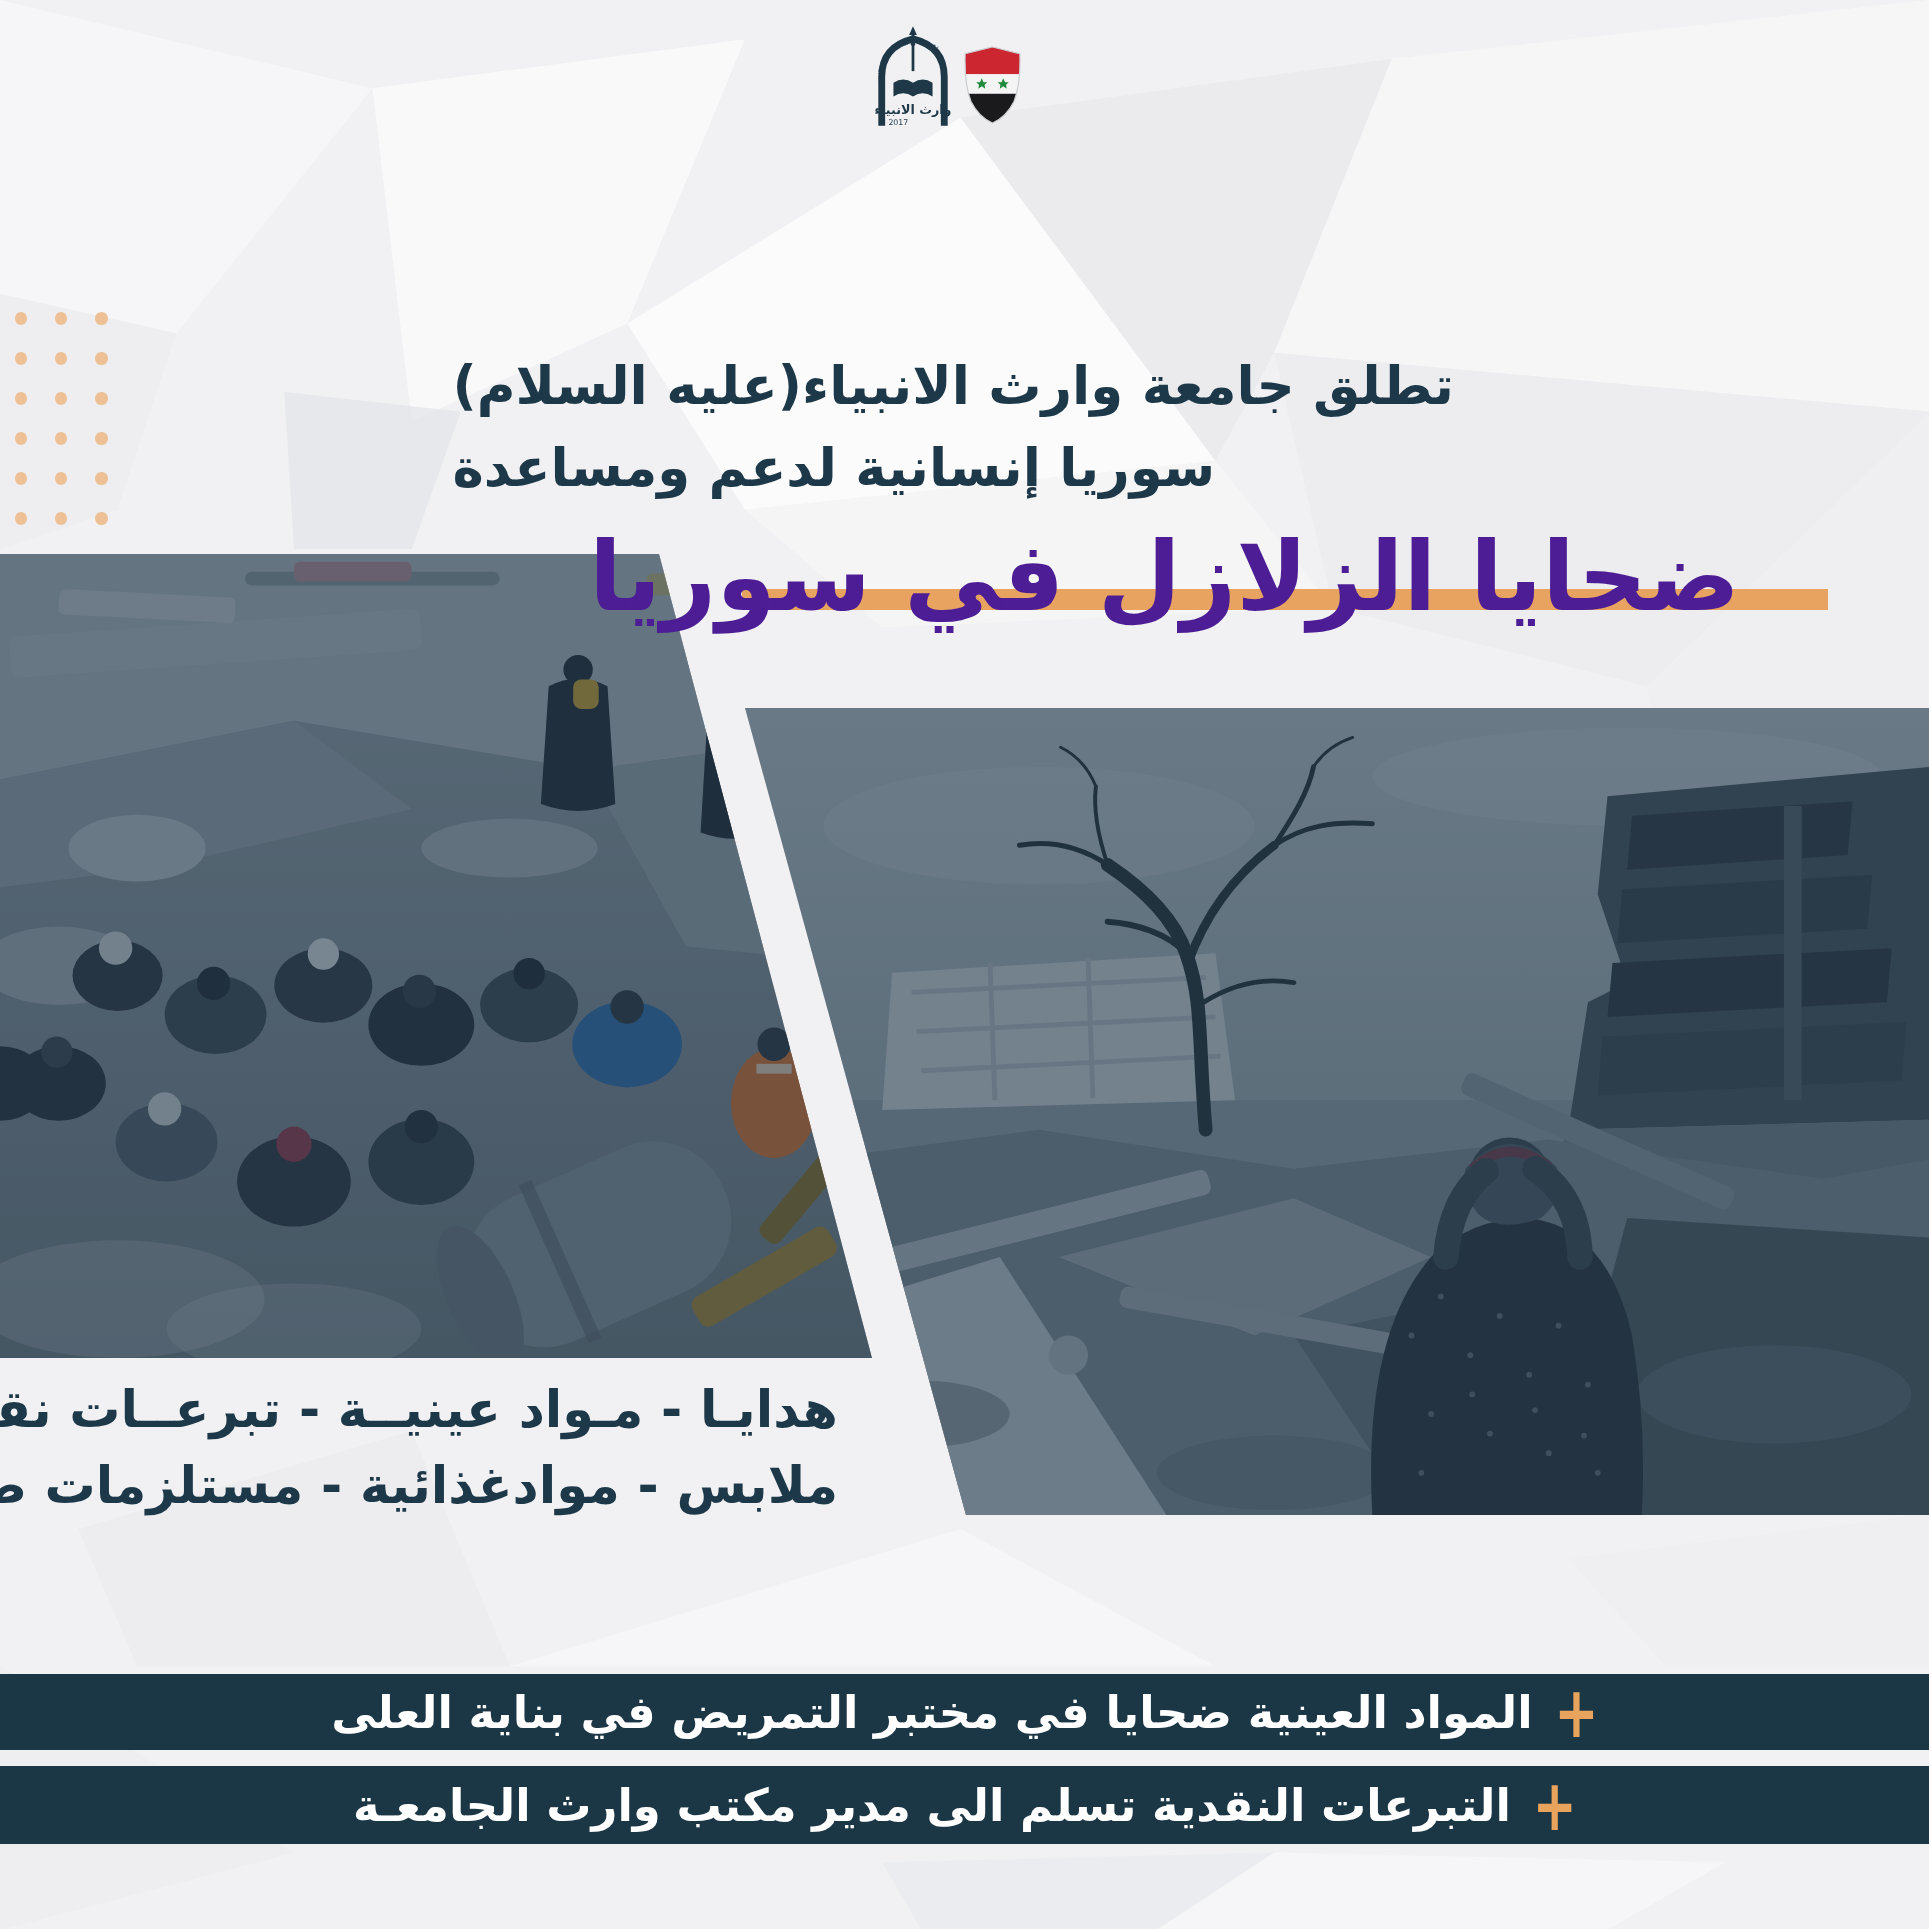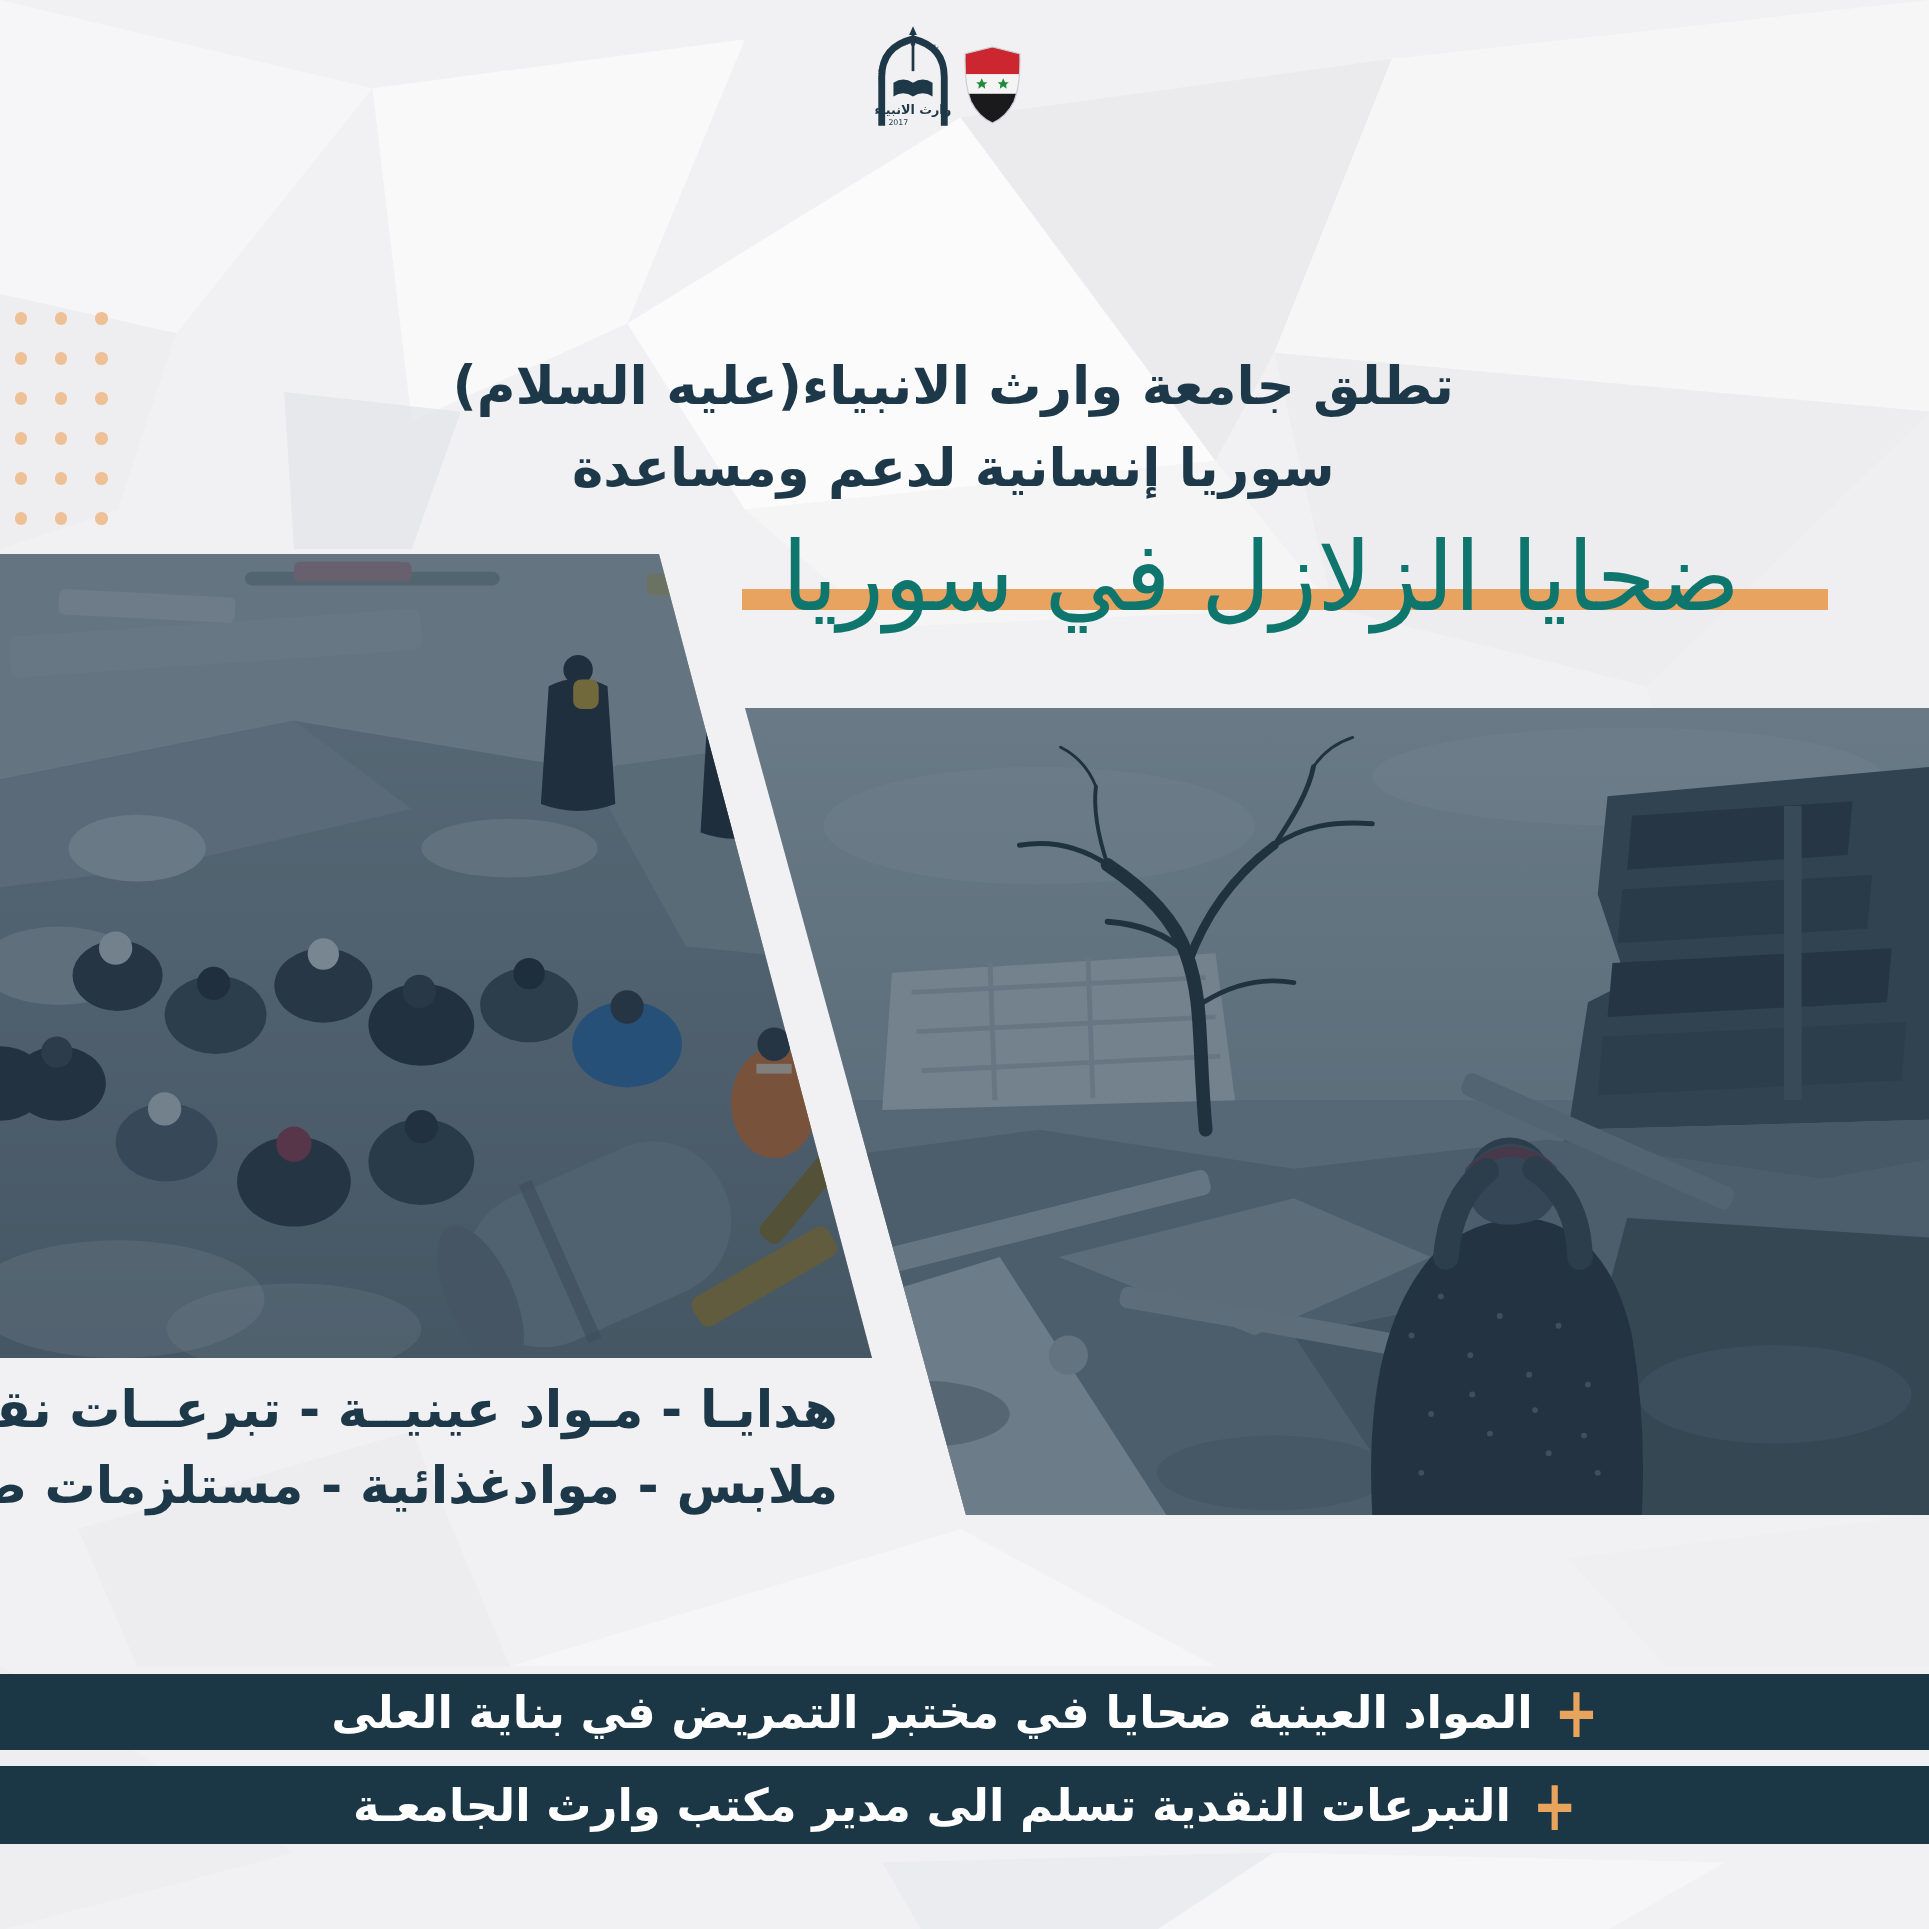--- a/index.html
+++ b/index.html
@@ -21,31 +21,31 @@
   
   #dots{
     left:14.7px;top:312px;
     display:grid;grid-template-columns:repeat(3,12.7px);
     column-gap:27.4px;row-gap:27.4px;
   }
   #dots span{width:12.7px;height:12.7px;border-radius:50%;background:#edc096;}
 
   
   #headline{
-    right:476px;top:345px;text-align:center;direction:rtl;
+    right:476px;top:345px;text-align:left;direction:rtl;
     color:#1d3848;font-weight:bold;font-size:53px;line-height:82px;
     white-space:nowrap;
   }
   #title-line{
     left:742px;top:589px;width:1086px;height:20.6px;background:#e9a361;
     z-index:2;
   }
   #main-title{
     right:190px;top:518px;direction:rtl;text-align:right;
-    color:#0f766e;font-weight:normal;font-size:96px;line-height:118px;
+    color:#4c1d95;font-weight:bold;font-size:96px;line-height:118px;
     white-space:nowrap;z-index:3;
   }
 
   
   #photo-left{
     left:0;top:554px;width:875px;height:804px;
     clip-path:polygon(0 0,659px 0,872px 804px,0 804px);
     z-index:1;
   }
   #photo-right{

